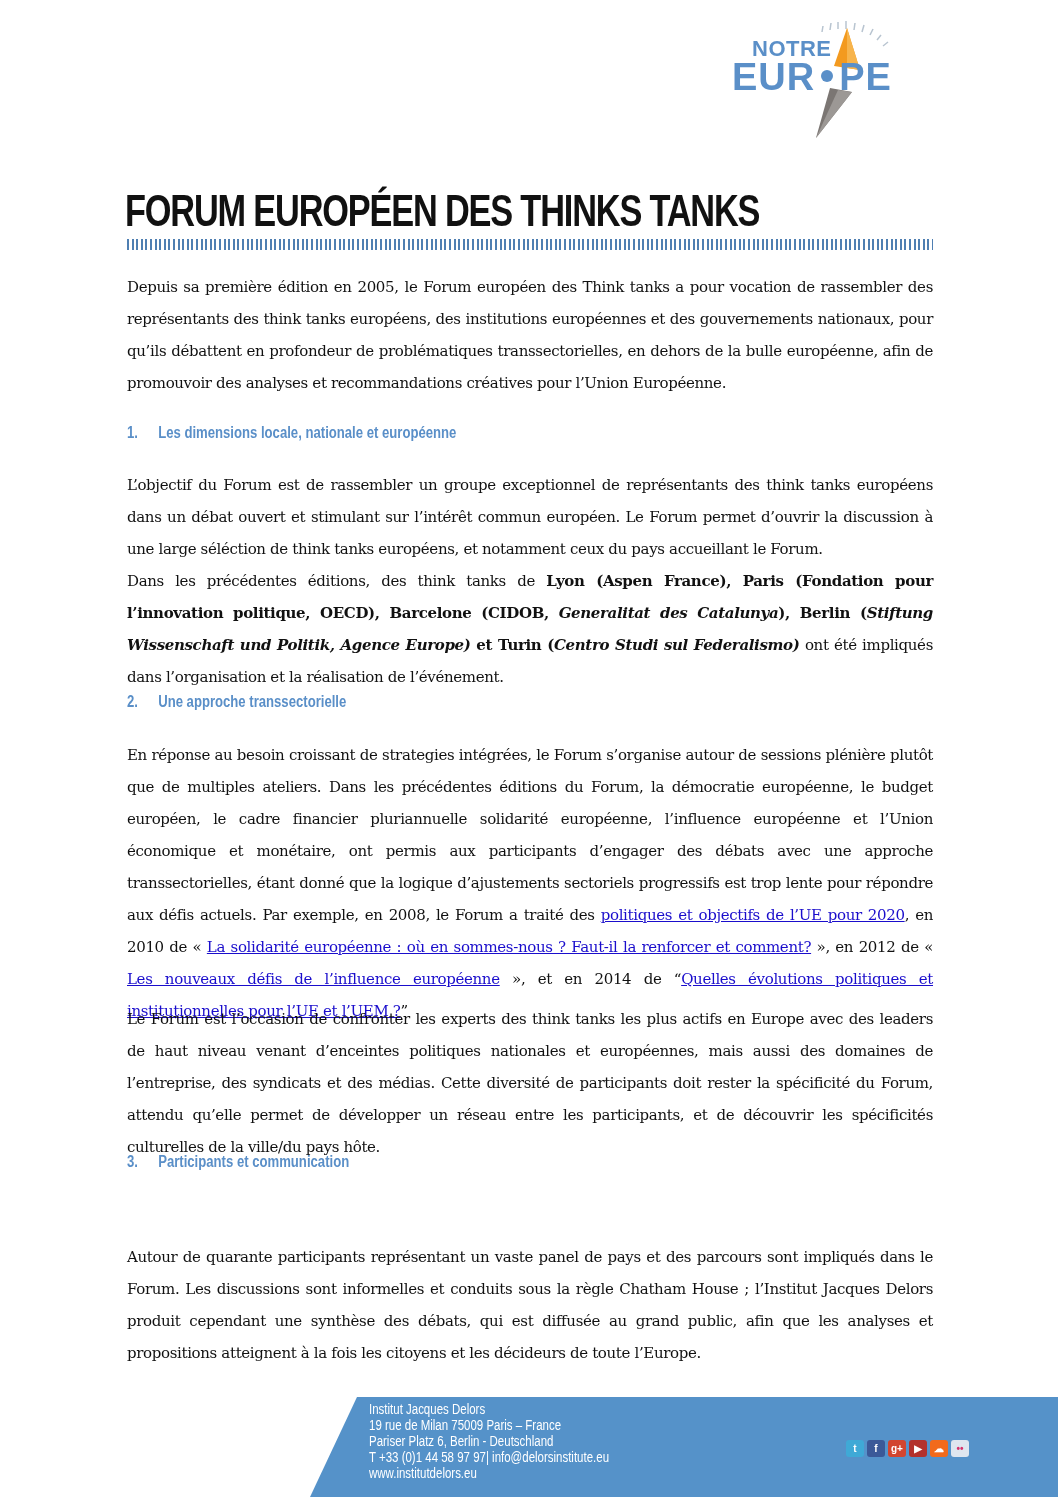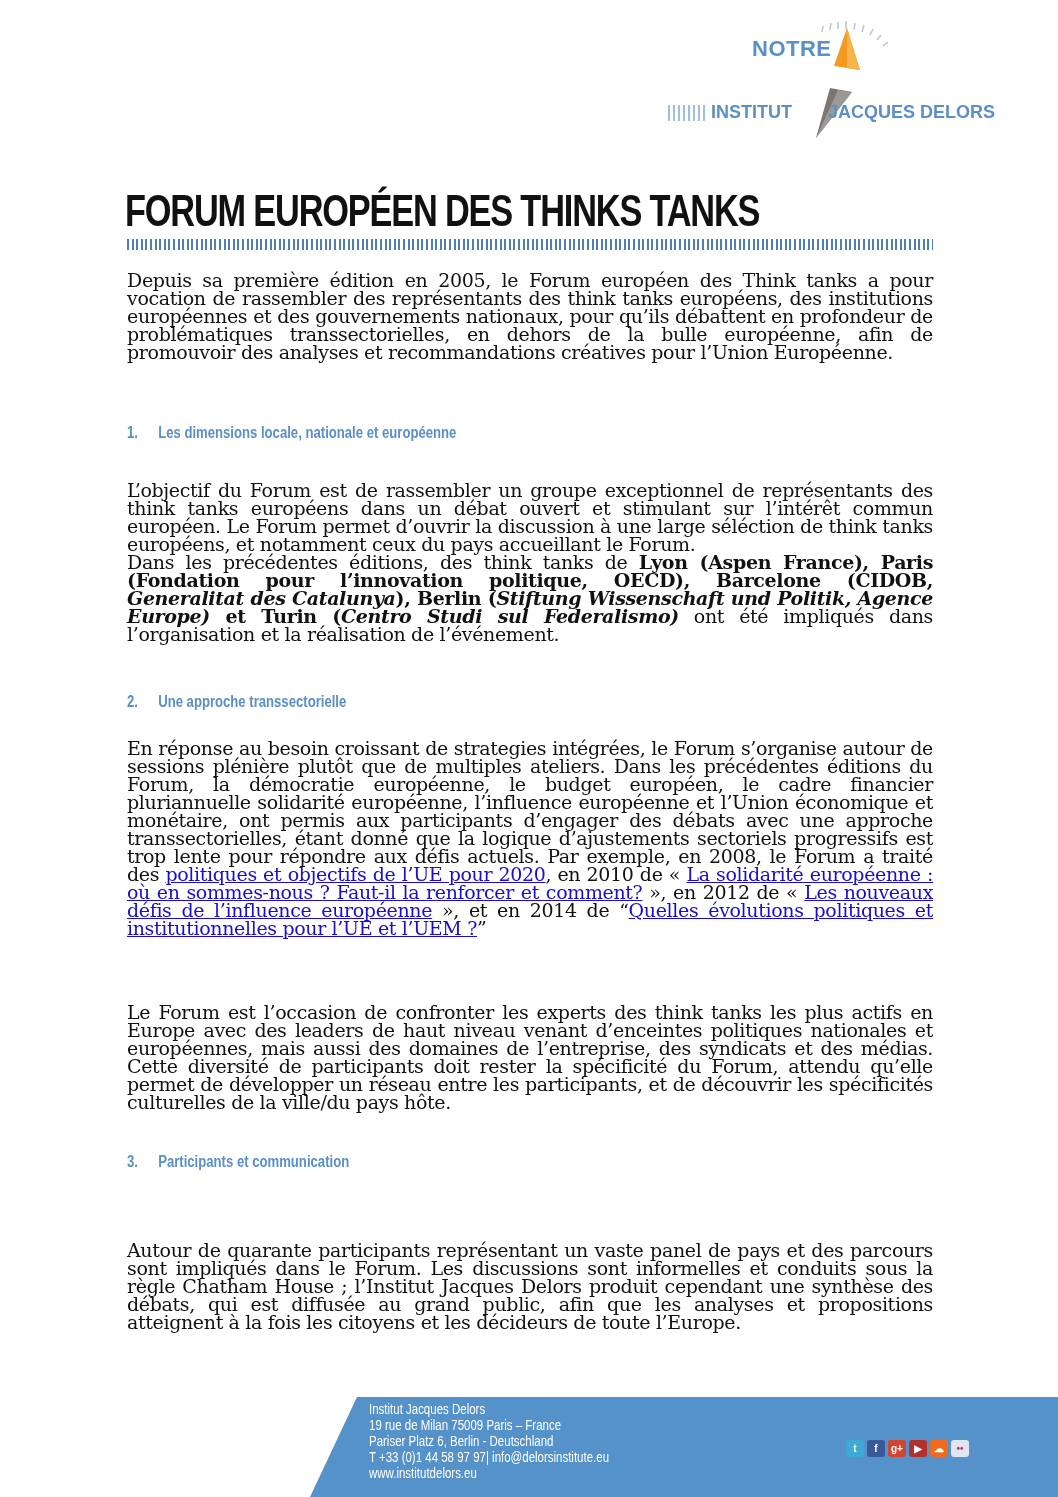--- a/index.html
+++ b/index.html
@@ -13,21 +13,21 @@
   .logo .institut-row { position:absolute; left:-62px; top:92px; display:flex; align-items:center; white-space:nowrap; font-family:"Liberation Sans", sans-serif; font-weight:bold; font-size:18px; color:#5a8fc8; }
   .logo .ticks { display:inline-flex; gap:3px; margin-right:6px; }
   .logo .ticks span { display:block; width:2px; height:16px; background:#9fbfe0; }
   .logo .needle { position:absolute; left:0; top:0; }
 
   
   .title { position:absolute; left:125px; top:186px; font-family:"Liberation Sans", sans-serif; font-weight:bold; font-size:44px; letter-spacing:-1.5px; color:#111; transform:scaleX(0.78); transform-origin:left top; white-space:nowrap; }
   .divider { position:absolute; left:127px; top:239px; width:806px; height:11px;
     background: repeating-linear-gradient(90deg, #4f7fb2 0px, #4f7fb2 2px, transparent 2px, transparent 4.6px); }
 
-  .content { position:absolute; left:127px; width:806px; font-size:19px; line-height:18px; text-align:justify; letter-spacing:-0.35px; }
+  .content { position:absolute; left:127px; width:806px; font-size:15px; line-height:32px; text-align:justify; letter-spacing:-0.35px; }
   .content p { margin:0; }
   .h2 { position:absolute; left:127px; font-family:"Liberation Sans", sans-serif; font-weight:bold; font-size:16px; color:#5a8fc8; transform:scaleX(0.82); transform-origin:left top; white-space:nowrap; }
   .h2 .num { display:inline-block; width:38px; }
   a.link { color:#1a0dcc; }
   b { font-weight:bold; }
 
   
   .footer { position:absolute; left:0; top:1397px; width:910px; height:100px; }
   .footer svg.band { position:absolute; left:0; top:0; }
   .footer .addr { position:absolute; left:369px; top:4px; font-family:"Liberation Sans", sans-serif; font-size:14px; line-height:16px; color:#ffffff; transform:scaleX(0.82); transform-origin:left top; white-space:nowrap; }
@@ -49,48 +49,34 @@
       <line x1="140" y1="25" x2="143" y2="19"></line>
         <line x1="147" y1="30" x2="151" y2="25"></line>
       <line x1="153" y1="36" x2="158" y2="32"></line>
     </g>
     <polygon points="117,18 104,56 130,60" fill="#f39a1f"></polygon>
     <polygon points="117,18 117,58 130,60" fill="#f7b44c"></polygon>
     <polygon points="100,78 122,82 86,128" fill="#7b7673"></polygon>
     <polygon points="108,80 122,82 86,128" fill="#9c9895"></polygon>
   </svg>
   <div class="notre">NOTRE</div>
-  <div class="institut-row">
-    <span class="ticks">
-        <span></span>
-        <span></span>
-        <span></span>
-        <span></span>
-        <span></span>
-        <span></span>
-        <span></span>
-        <span></span>
-      </span>
-    <span>INSTITUT</span>
-    <span style="display:inline-block;width:36px"></span>
-    <span>JACQUES DELORS</span>
-  </div>
+  <div class="europe"><span>EUR</span><span class="dot"></span><span>PE</span></div>
 </div>
 
 <h1 class="title" style="margin:0">FORUM EUROPÉEN DES THINKS TANKS</h1>
 <div class="divider"></div>
 
 <div class="content" style="top:271px">
   <p>Depuis sa première édition en 2005, le Forum européen des Think tanks a pour vocation de rassembler des représentants des think tanks européens, des institutions européennes et des gouvernements nationaux, pour qu’ils débattent en profondeur de problématiques transsectorielles, en dehors de la bulle européenne, afin de promouvoir des analyses et recommandations créatives pour l’Union Européenne.</p>
 </div>
 
 <div class="h2" style="top:424px">
   <span class="num">1.</span><span>Les dimensions locale, nationale et européenne</span>
 </div>
-<div class="content" style="top:481px">
+<div class="content" style="top:469px">
   <p>L’objectif du Forum est de rassembler un groupe exceptionnel de représentants des think tanks européens dans un débat ouvert et stimulant sur l’intérêt commun européen. Le Forum permet d’ouvrir la discussion à une large séléction de think tanks européens, et notamment ceux du pays accueillant le Forum.</p>
   <p><span>Dans les précédentes éditions, des think tanks de </span><b>Lyon (Aspen France), Paris (Fondation pour l’innovation politique, OECD), Barcelone (CIDOB, </b><b><i>Generalitat des Catalunya</i></b><b>), Berlin (</b><b><i>Stiftung Wissenschaft und Politik, Agence Europe)</i></b><b> et Turin (</b><b><i>Centro Studi sul Federalismo)</i></b><span> ont été impliqués dans l’organisation et la réalisation de l’événement.</span></p>
 </div>
 
 <div class="h2" style="top:693px">
   <span class="num">2.</span><span>Une approche transsectorielle</span>
 </div>
 <div class="content" style="top:739px">
   <p><span>En réponse au besoin croissant de strategies intégrées, le Forum s’organise autour de sessions plénière plutôt que de multiples ateliers. Dans les précédentes éditions du Forum, la démocratie européenne, le budget européen, le cadre financier pluriannuelle solidarité européenne, l’influence européenne et l’Union économique et monétaire, ont permis aux participants d’engager des débats avec une approche transsectorielles, étant donné que la logique d’ajustements sectoriels progressifs est trop lente pour répondre aux défis actuels. Par exemple, en 2008, le Forum a traité des </span><a class="link" href="#">politiques et objectifs de l’UE pour 2020</a><span>, en 2010 de « </span><a class="link" href="#">La solidarité européenne : où en sommes-nous ? Faut-il la renforcer et comment?</a><span> », en 2012 de « </span><a class="link" href="#">Les nouveaux défis de l’influence européenne</a><span> », et en 2014 de “</span><a class="link" href="#">Quelles évolutions politiques et institutionnelles pour l’UE et l’UEM ?</a><span>”</span></p>
 </div>

